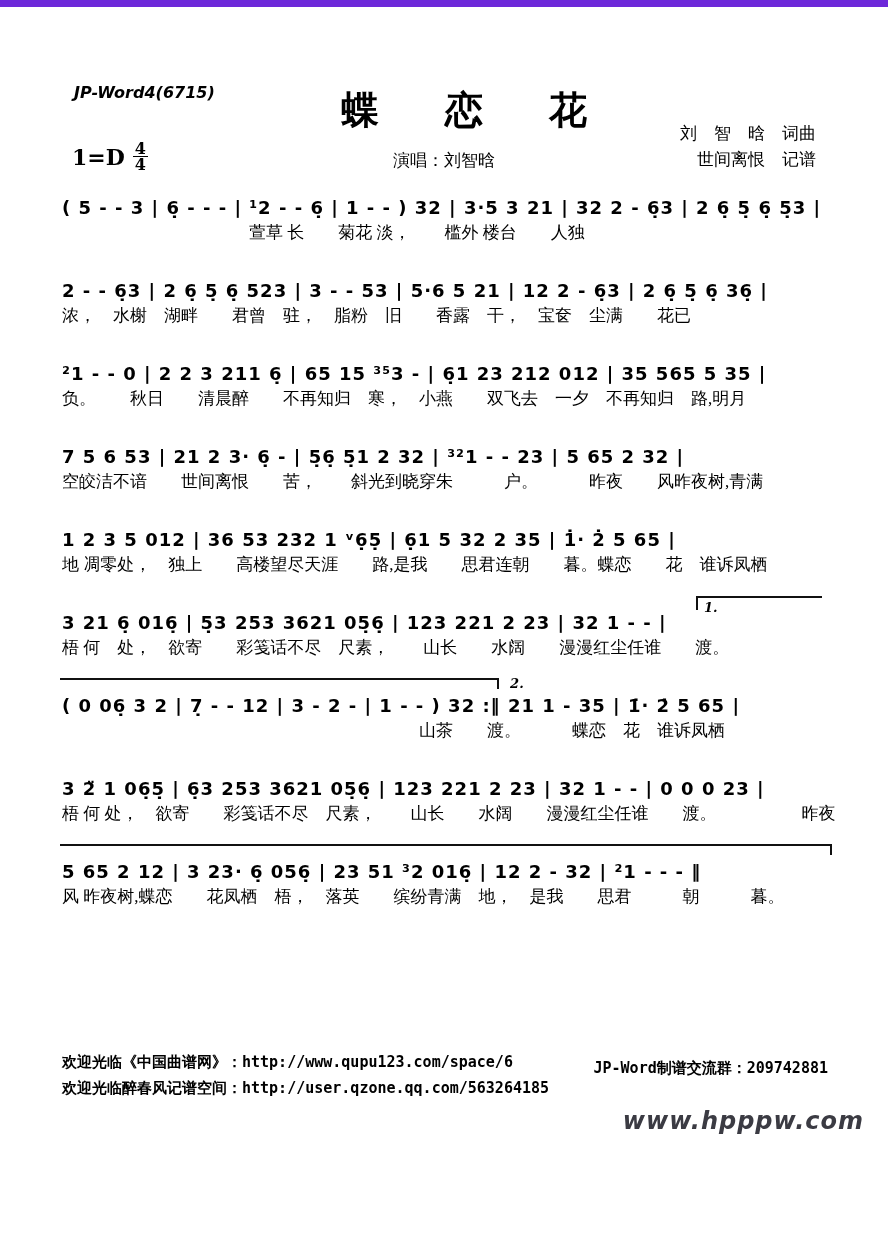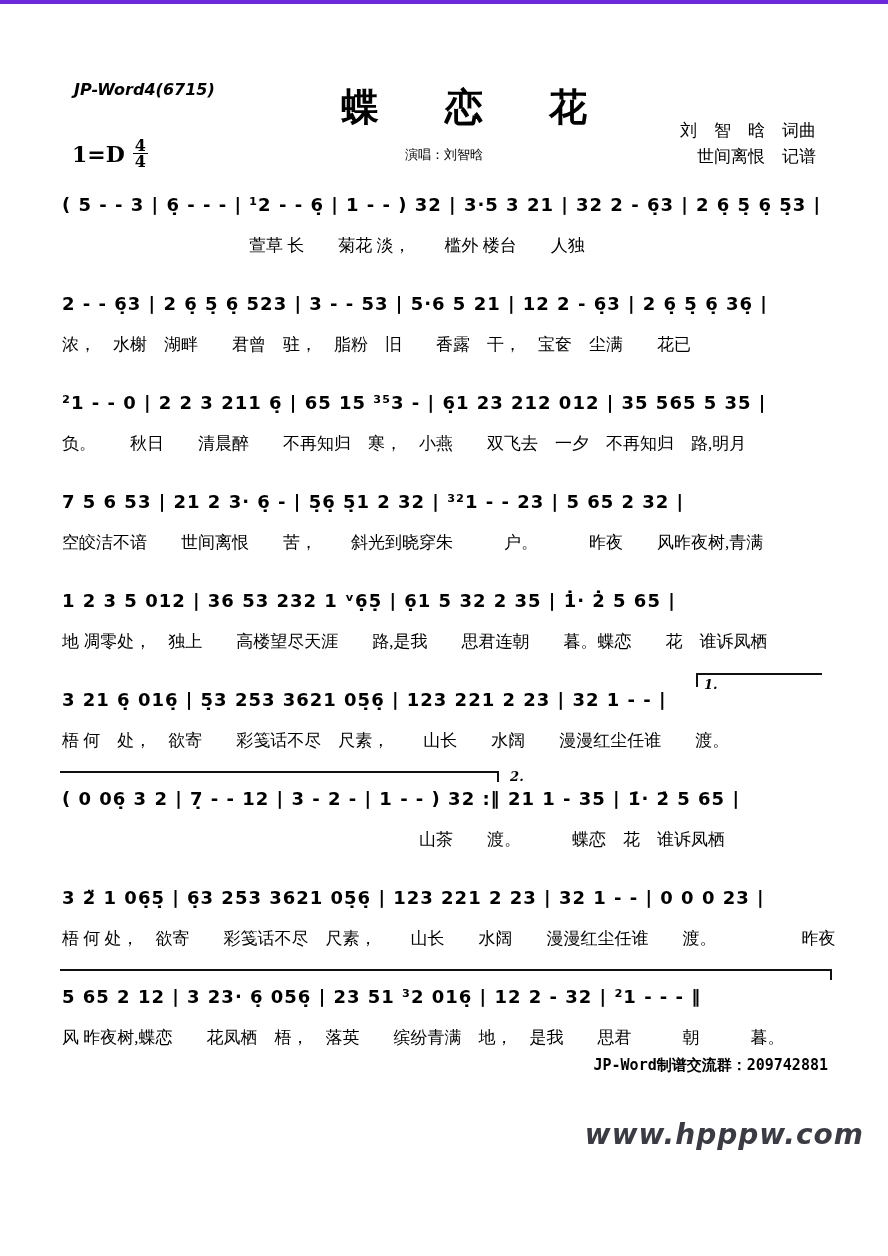--- a/index.html
+++ b/index.html
@@ -1,21 +1,21 @@
 <!DOCTYPE html>
 <html><head>
 <meta charset="utf-8">
 <style>
   html,body { margin:0; padding:0; background:#ffffff; }
   .page {
     position:relative;
     width:888px; height:1161px;
     box-sizing:border-box;
     background:#ffffff;
-    border-top:4px solid #6d28d9;
+    border-top:7px solid #6d28d9;
     overflow:hidden;
     color:#000;
     font-family:"Liberation Serif", serif;
   }
   .top-mark {
     position:absolute; left:74px; top:76px;
     font-family:"DejaVu Sans", sans-serif;
     font-style:italic; font-weight:bold; font-size:16px;
   }
   .title {
@@ -39,39 +39,39 @@
   }
   .frac {
     display:inline-block; vertical-align:middle;
     text-align:center; font-size:16px; line-height:15px;
     margin-left:8px; transform:translateY(-2px);
   }
   .frac .top { display:block; border-bottom:1.5px solid #000; padding:0 2px; }
   .frac .bot { display:block; padding:0 2px; }
   .performer {
     position:absolute; left:0; top:142px; width:100%;
-    text-align:center; font-size:13px;
+    text-align:center; font-size:17px;
   }
   .score {
     position:absolute; left:62px; top:188px; width:766px;
   }
   .line { position:relative; margin-bottom:33px; }
   .line.bracket-space { margin-top:16px; }
   .notation {
     display:block;
     font-family:"DejaVu Sans", sans-serif;
     font-weight:bold; font-size:18px;
     letter-spacing:1px; white-space:pre;
     line-height:26px;
   }
   .lyr {
     display:block;
     font-family:"Liberation Serif", serif;
     font-size:17px; white-space:pre;
-    line-height:24px; margin-top:16px;
+    line-height:24px; margin-top:0;
   }
   .volta-label {
     font-family:"DejaVu Serif", serif;
     font-style:italic; font-weight:bold; font-size:13px;
   }
   .volta1-bracket {
     position:absolute; top:-14px; right:6px;
     width:118px; height:12px;
     border-top:2px solid #111; border-left:2px solid #111;
     padding-left:6px;
@@ -93,23 +93,23 @@
     position:absolute; left:62px; top:1042px;
     font-family:"DejaVu Sans Mono", monospace;
     font-weight:bold; font-size:15px; line-height:26px;
   }
   .qq-group {
     position:absolute; right:60px; top:1052px;
     font-family:"DejaVu Sans Mono", monospace;
     font-weight:bold; font-size:15px;
   }
   .watermark {
-    position:absolute; right:24px; bottom:10px;
+    position:absolute; right:24px; bottom:26px;
     font-family:"DejaVu Sans", sans-serif;
-    font-weight:bold; font-style:italic; font-size:28px;
+    font-weight:bold; font-style:italic; font-size:24px;
     color:#3b3b43; letter-spacing:1px;
   }
 </style>
 </head>
 <body>
 
 <div class="page">
 
   <div class="top-mark">JP-Word4(6715)</div>
 
@@ -177,18 +177,22 @@
     </div>
 
     <div class="line bracket-space">
       <div class="volta2-overline"></div>
       <span class="notation">5 65 2 12 | 3 23· 6̣ 056̣ | 23 51 ³2 016̣ | 12 2 - 32 | ²1 - - - ‖</span>
       <span class="lyr">风 昨夜树,蝶恋　　花凤栖　梧，　落英　　缤纷青满　地，　是我　　思君　　　朝　　　暮。</span>
     </div>
 
   </div>
 
+  <div class="footer">
+    <div>欢迎光临《中国曲谱网》：http://www.qupu123.com/space/6</div>
+    <div>欢迎光临醉春风记谱空间：http://user.qzone.qq.com/563264185</div>
+  </div>
 
   <div class="qq-group">JP-Word制谱交流群：209742881</div>
 
   <div class="watermark">www.hpppw.com</div>
 
 </div>
 
 </body></html>

